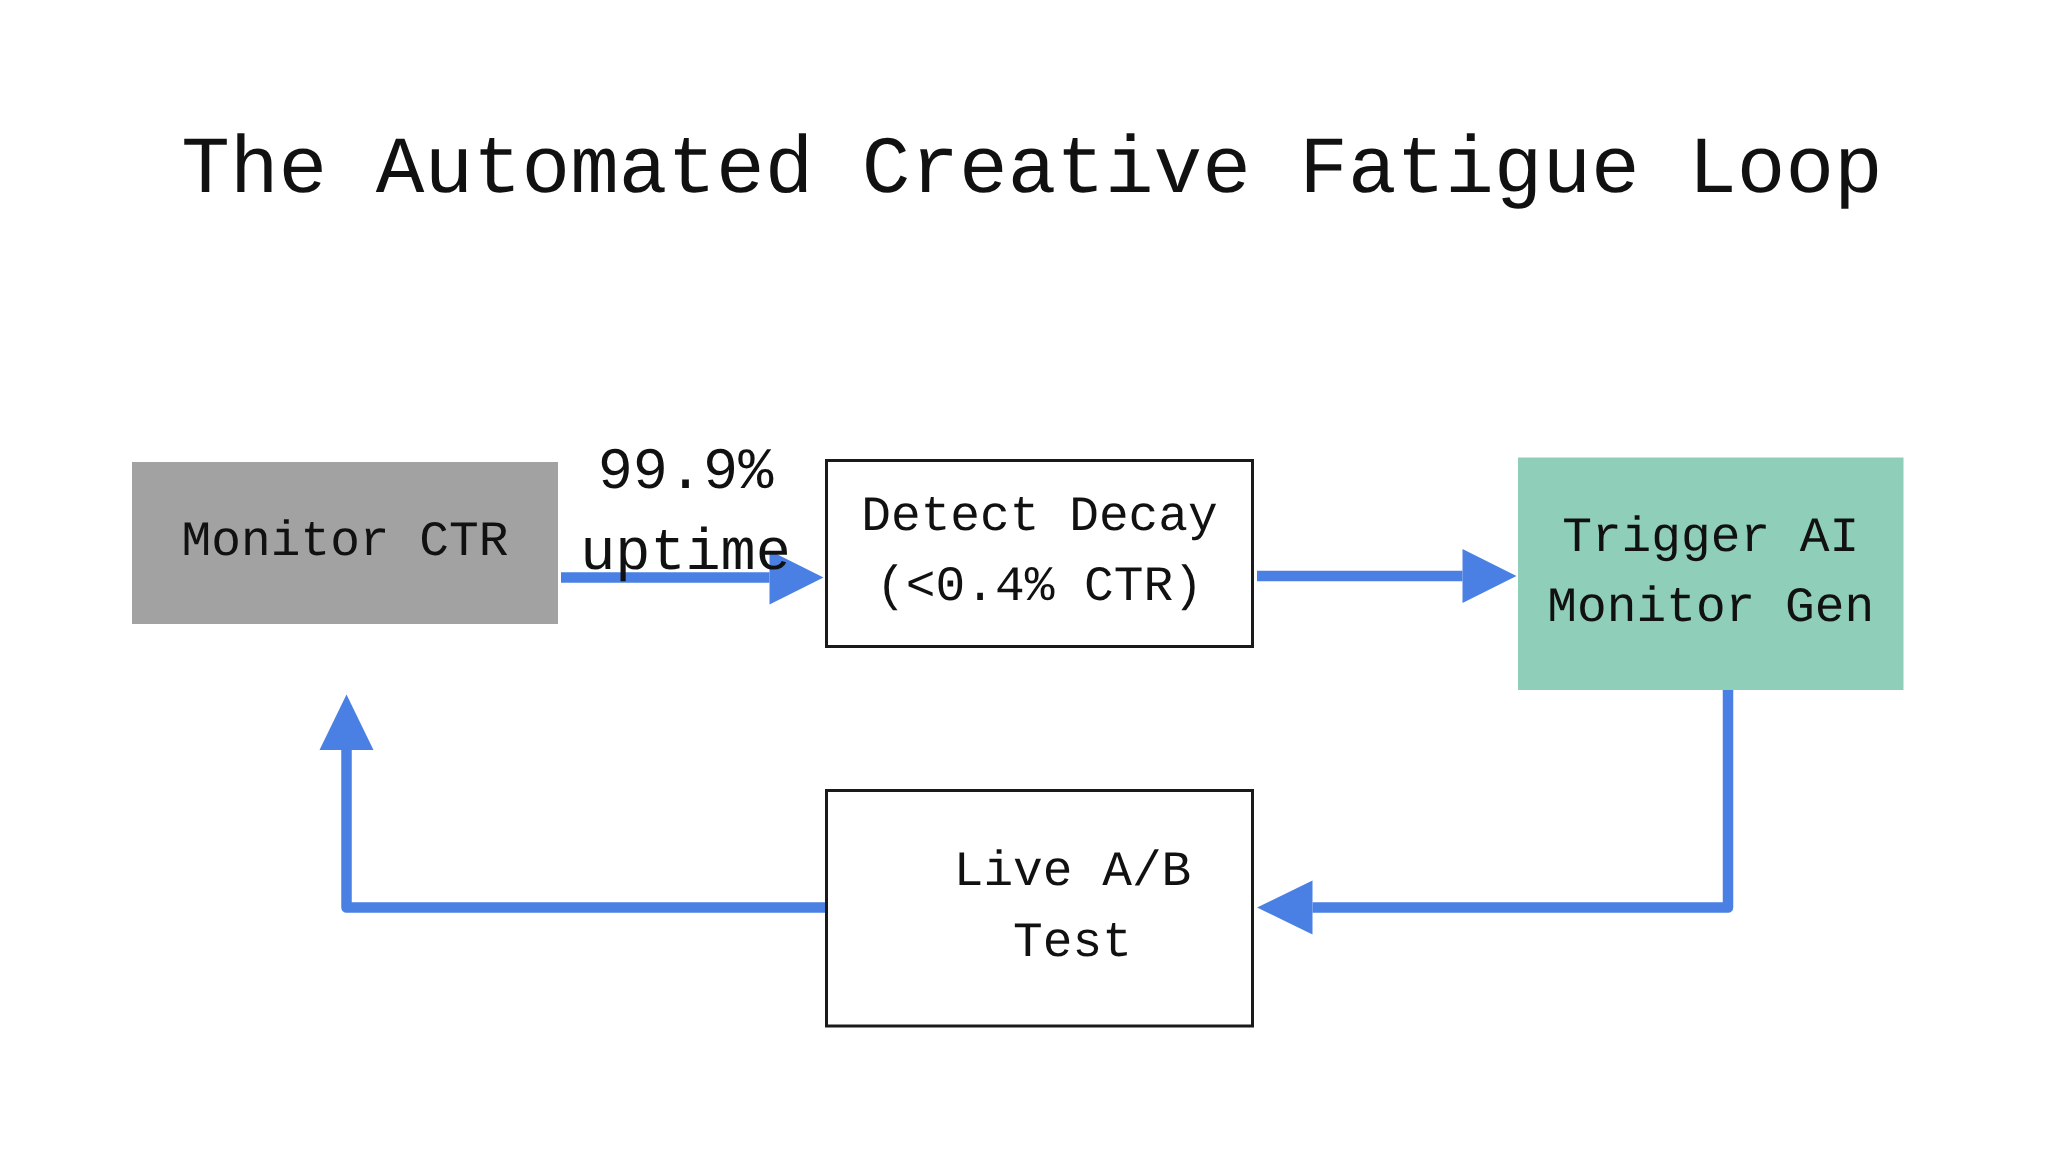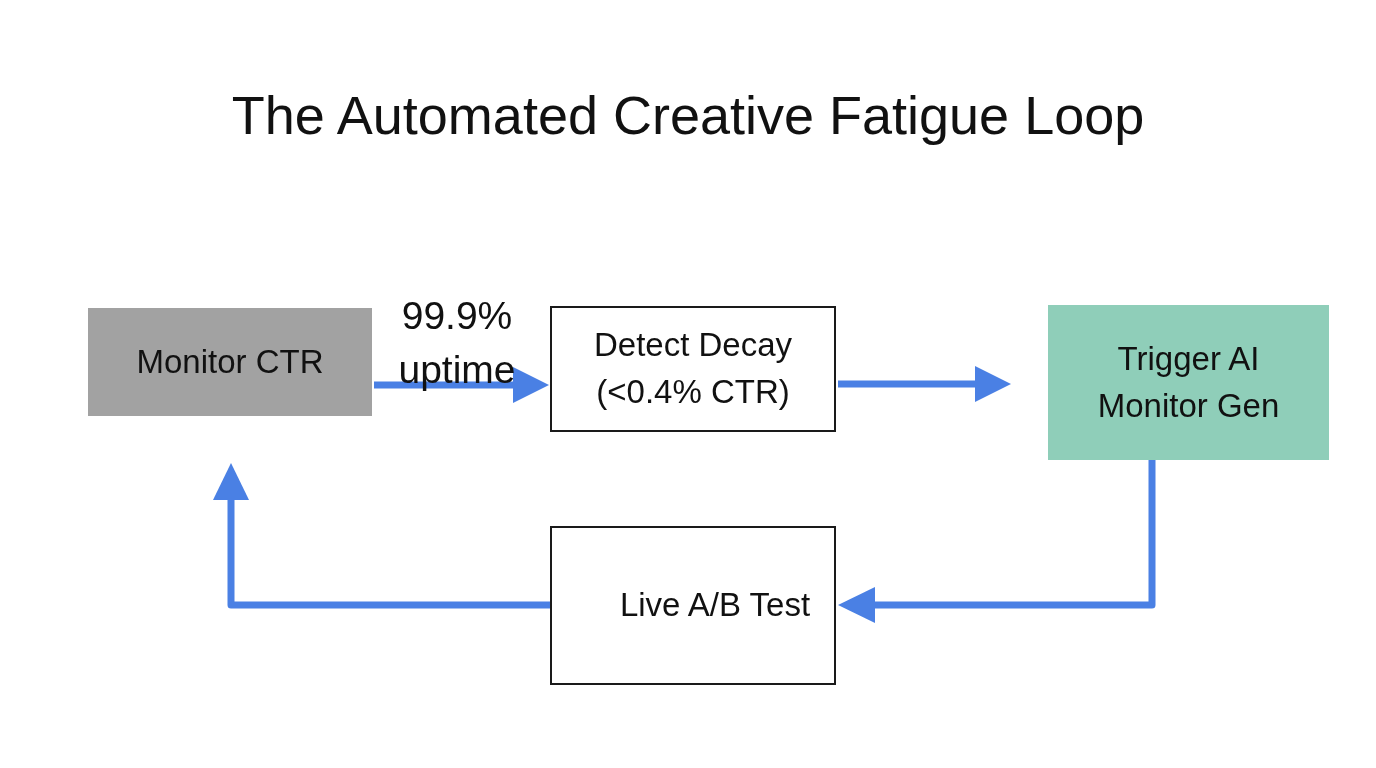--- a/index.html
+++ b/index.html
@@ -7,20 +7,21 @@
   body {
     font-family: "Liberation Sans", sans-serif;
     background: var(--background-white, #ffffff);
     overflow: hidden;
   }
   .canvas {
     position: relative;
     width: 1376px;
     height: 768px;
     background: var(--background-white, #ffffff);
+    font-family: Liberation Mono, monospace;
   }
   .title {
     position: absolute;
     left: 0;
     top: 84px;
     width: 1376px;
     text-align: center;
     font-size: 54px;
     font-weight: 400;
     letter-spacing: 0px;
@@ -41,23 +42,22 @@
   .node-monitor {
     left: 88px; top: 308px; width: 284px; height: 108px;
     background: var(--monitor-gray, #a2a2a2);
   }
   .node-detect {
     left: 550px; top: 306px; width: 286px; height: 126px;
     background: #ffffff;
     border: 2.5px solid var(--box-border-black, #1a1a1a);
   }
   .node-trigger {
-    left: 1012px; top: 305px; width: 281px; height: 155px;
+    left: 1012px; top: 305px; width: 257px; height: 155px;
     background: var(--trigger-teal, #8fceb9);
-    margin-left: 36px;
   }
   .node-abtest {
     left: 550px; top: 526px; width: 286px; height: 159px;
     background: #ffffff;
     border: 2.5px solid var(--box-border-black, #1a1a1a);
     padding-left: 44px;
   }
   .edge-label {
     position: absolute;
     left: 382px;

